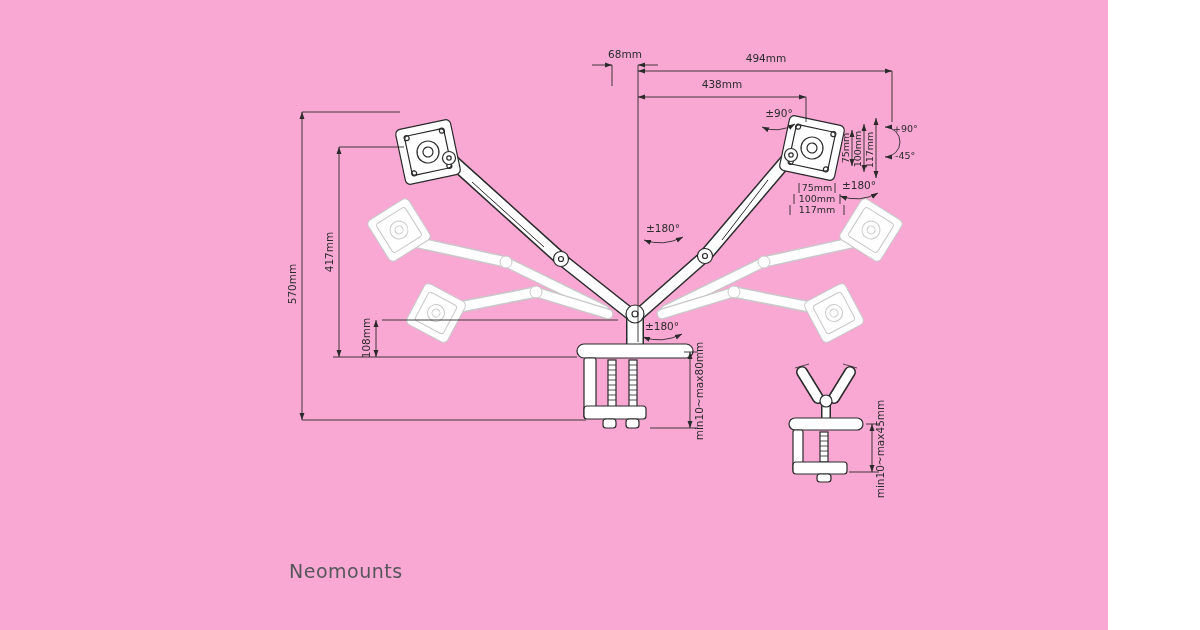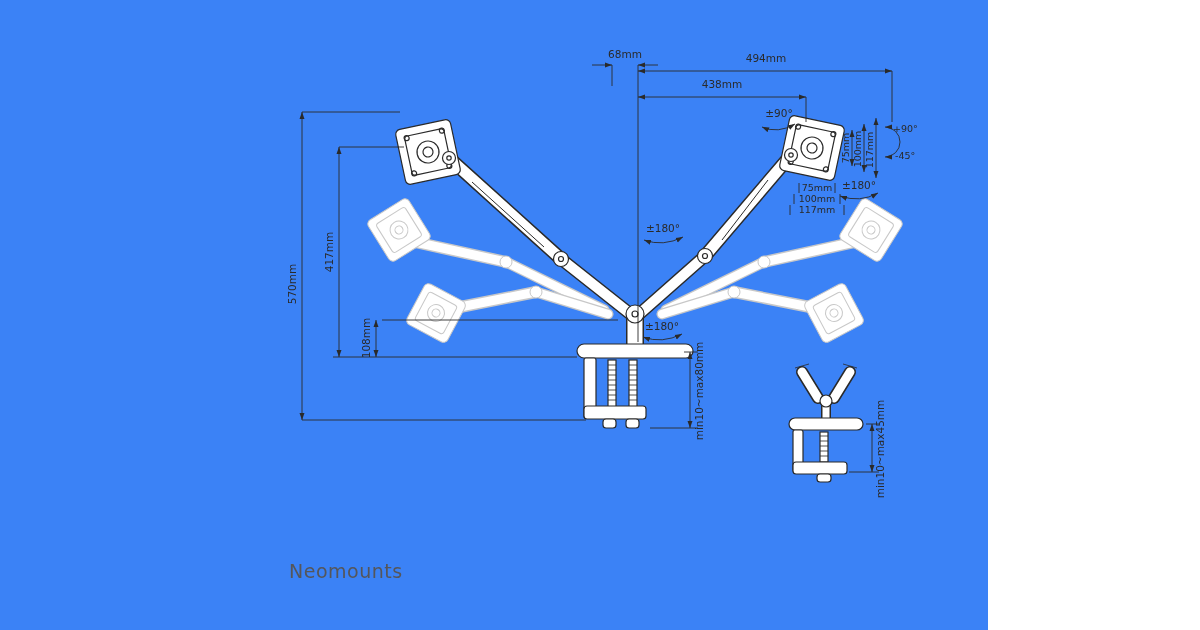--- a/index.html
+++ b/index.html
@@ -1,19 +1,19 @@
 <!DOCTYPE html>
 <html><head>
 <meta charset="utf-8">
 <style>
   html,body{margin:0;padding:0;background:#ffffff;}
   .stage{
     position:relative;
-    width:988px;height:630px;
-    background:#3b82f6;
+    width:1108px;height:630px;
+    background:#f9a8d4;
     font-family:"DejaVu Sans","Liberation Sans",sans-serif;
     overflow:hidden;
   }
   svg{display:block;}
   text{fill:#2a2a2a;font-family:"DejaVu Sans","Liberation Sans",sans-serif;}
   .dim-label{font-size:10.5px;}
   .small-label{font-size:9.5px;}
   .brand-text{font-size:19px;fill:#55565a;letter-spacing:0.5px;}
 </style>
 </head>

